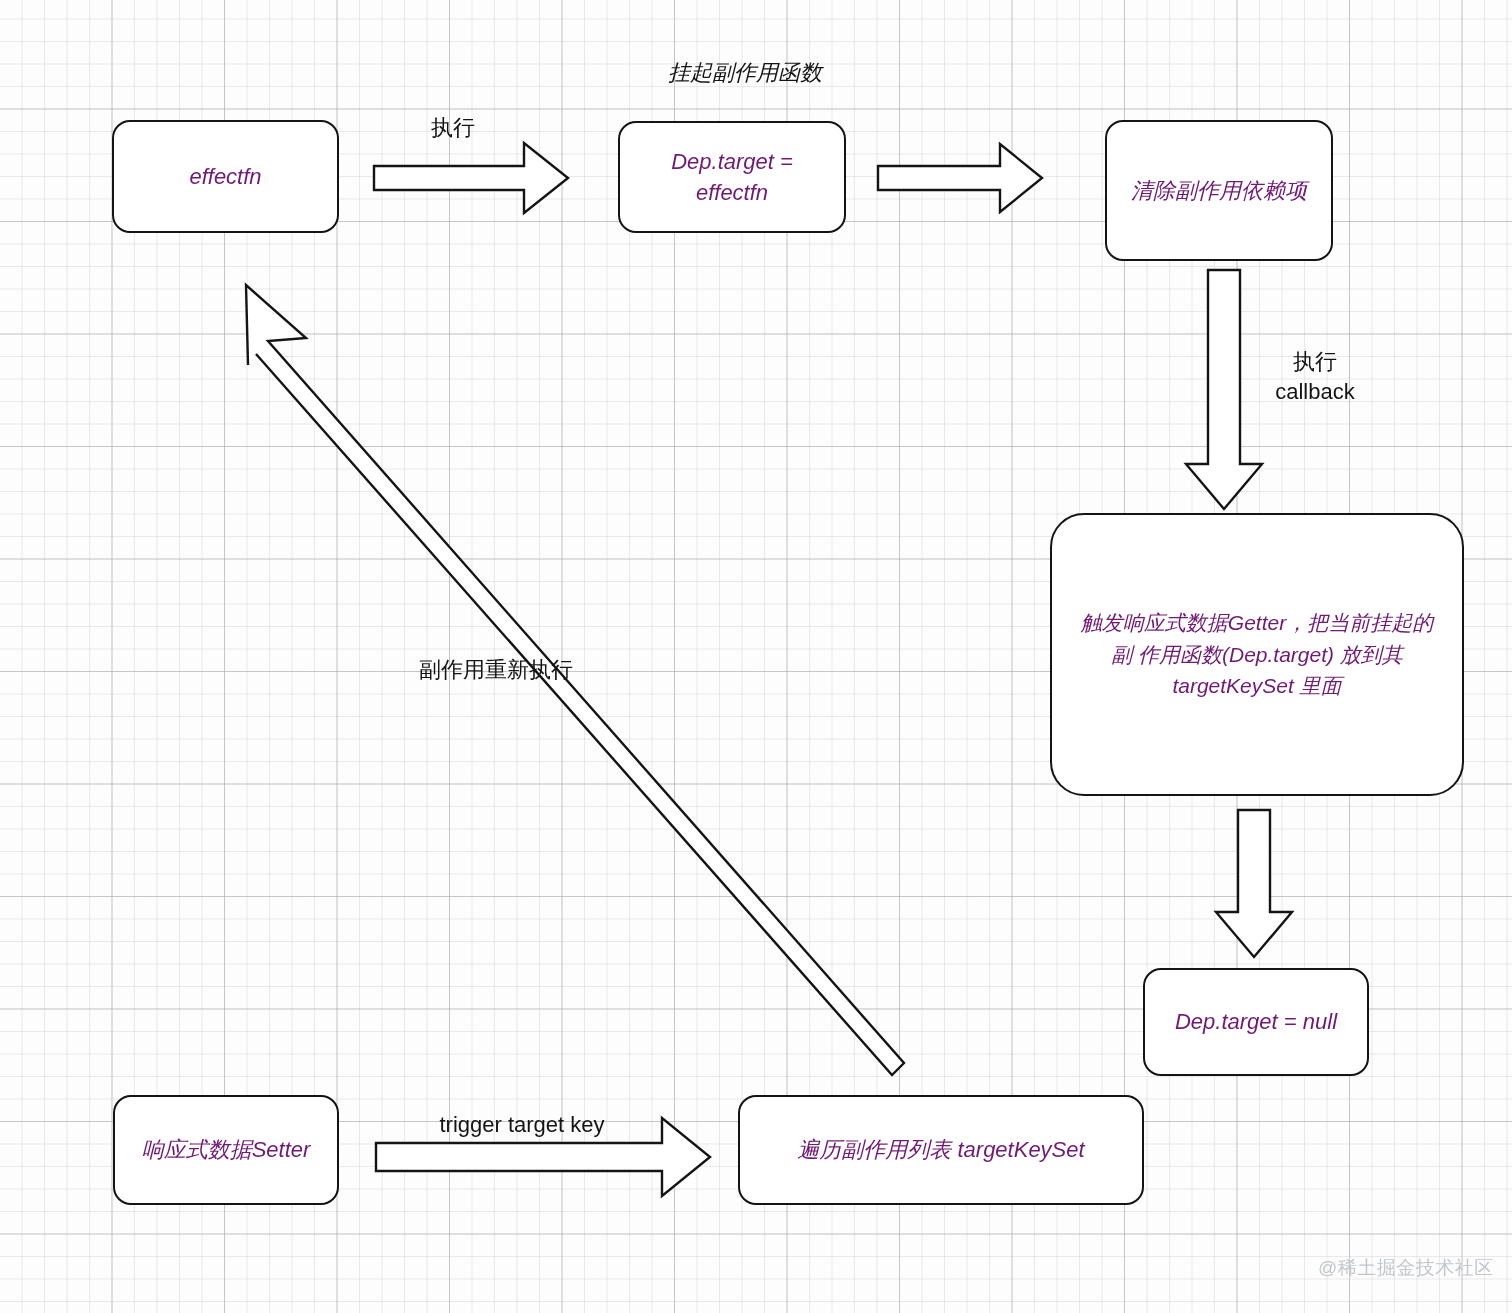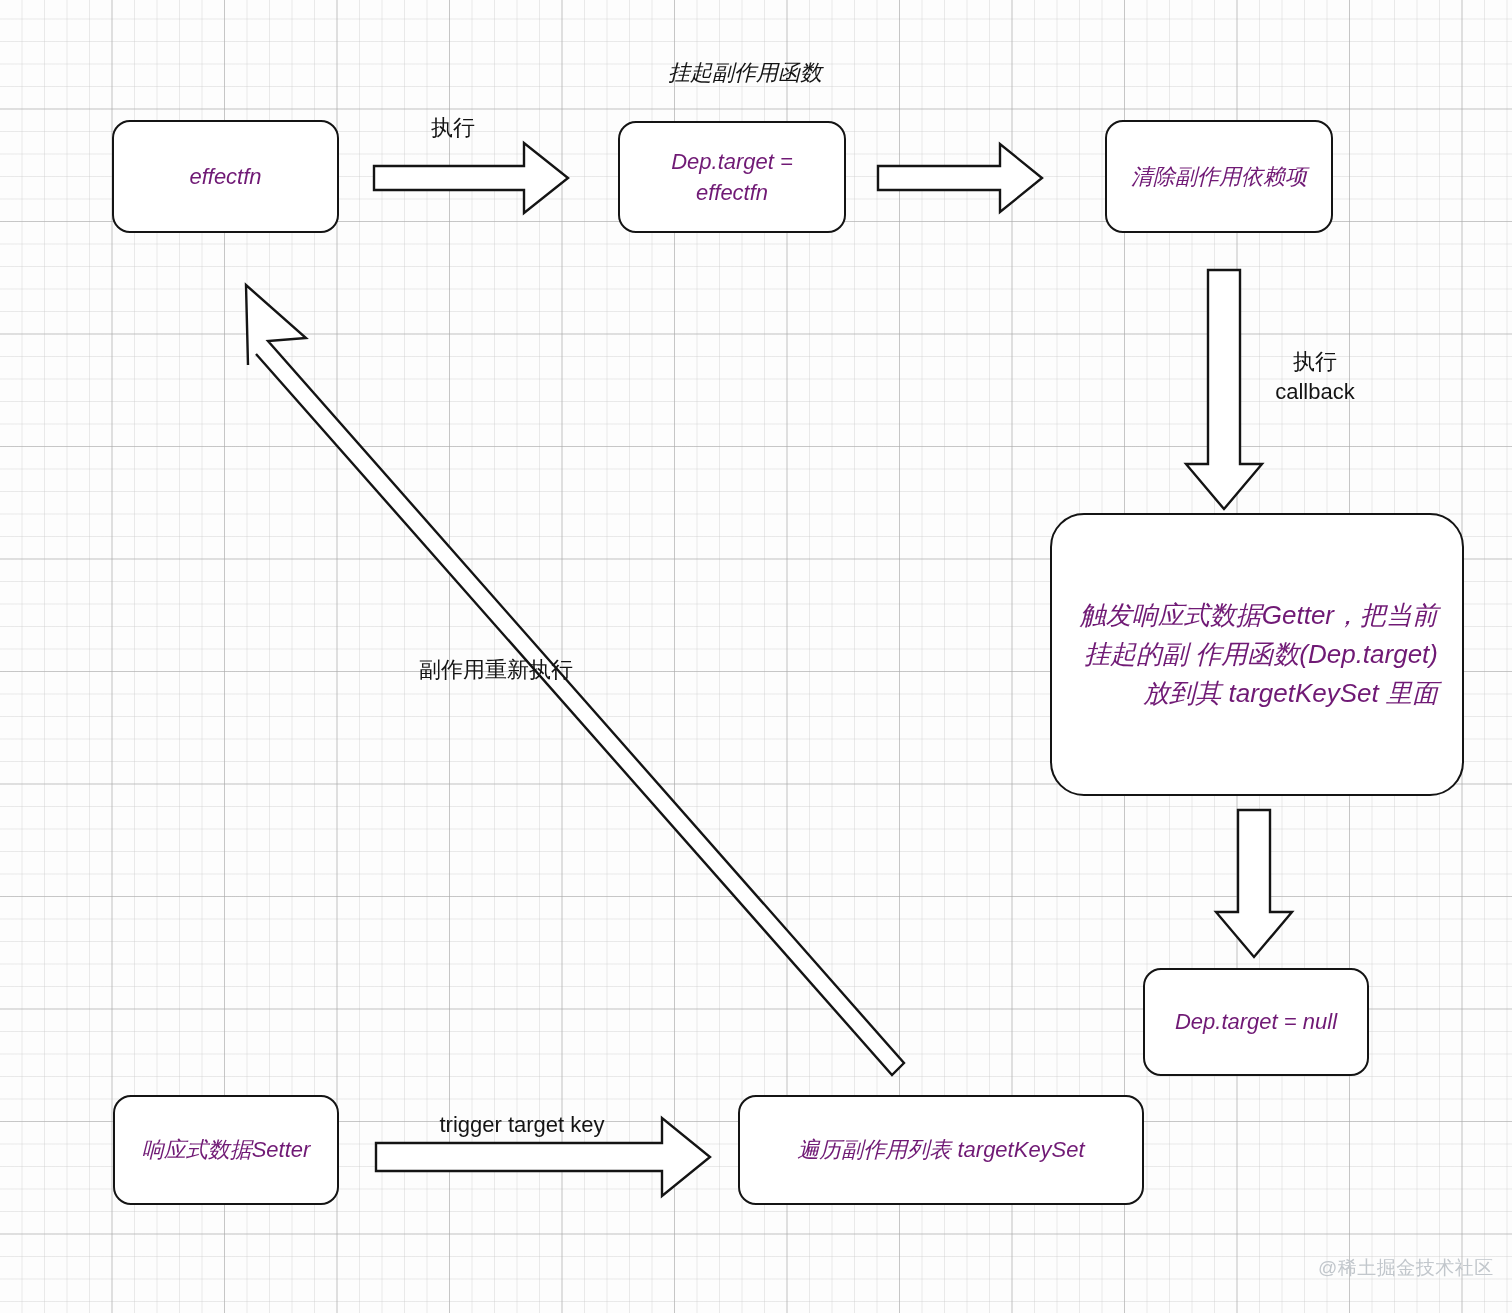--- a/index.html
+++ b/index.html
@@ -37,23 +37,22 @@
     justify-content: center;
     text-align: center;
     color: #701a75;
     font-size: 22px;
     line-height: 1.42;
     padding: 4px 24px;
     font-style: italic;
   }
   .node-big {
     border-radius: 34px;
-    font-size: 26px;
+    font-size: 21px;
     line-height: 1.5;
-    text-align: right;
   }
   .label {
     position: absolute;
     color: #141414;
     font-size: 22px;
     line-height: 1.35;
     text-align: center;
     white-space: pre-line;
   }
   .arrow-svg {
@@ -112,21 +111,21 @@
 callback</div>
 
   <div class="label" style="left:338px; top:655px; width:220px;padding-left:48px;">副作用重新执行</div>
 
   <div class="label" style="left:412px; top:1110px; width:220px;">trigger target key</div>
 
   <div class="node" style="left:112px; top:120px; width:227px; height:113px;">effectfn</div>
 
   <div class="node" style="left:618px; top:121px; width:228px; height:112px;">Dep.target = effectfn</div>
 
-  <div class="node" style="left:1105px; top:120px; width:228px; height:113px;">清除副作用依赖项</div>
+  <div class="node" style="left:1105px; top:120px; width:228px; height:141px;">清除副作用依赖项</div>
 
   <div class="node node-big" style="left:1050px; top:513px; width:414px; height:283px;">触发响应式数据Getter，把当前挂起的副
 作用函数(Dep.target) 放到其
 targetKeySet 里面</div>
 
   <div class="node" style="left:1143px; top:968px; width:226px; height:108px;">Dep.target = null</div>
 
   <div class="node" style="left:113px; top:1095px; width:226px; height:110px;text-align:right;">响应式数据Setter</div>
 
   <div class="node" style="left:738px; top:1095px; width:406px; height:110px;">遍历副作用列表 targetKeySet</div>

